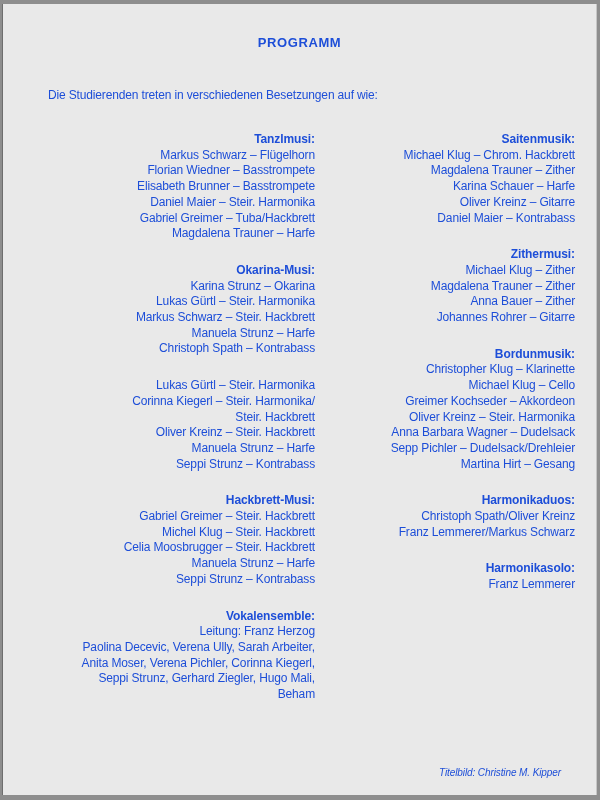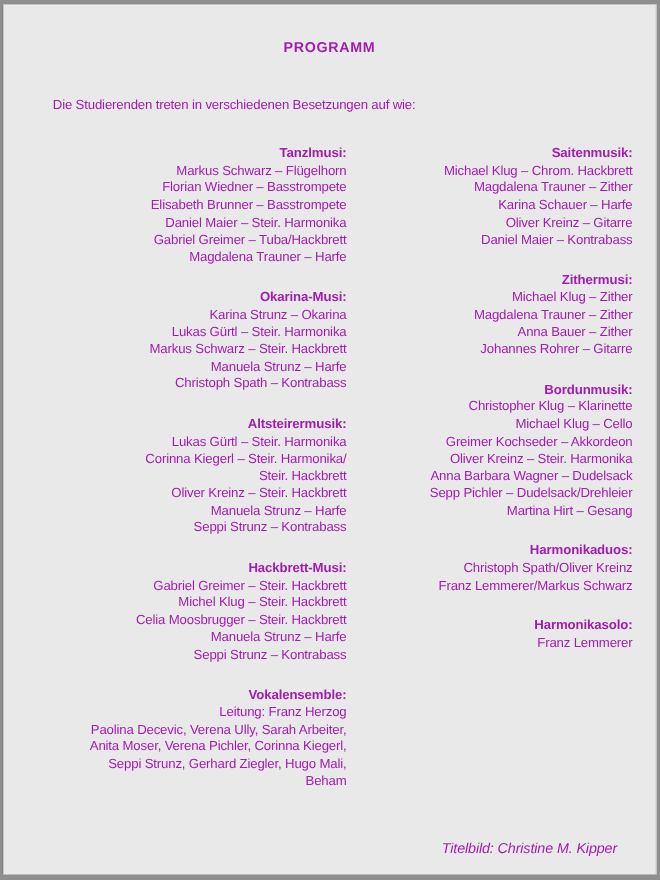--- a/index.html
+++ b/index.html
@@ -13,21 +13,21 @@
     width: 600px; height: 800px;
     background: #8e8e8e;
     box-sizing: border-box;
     overflow: hidden;
   }
   .page {
     position: absolute;
     left: 2px; top: 4px; right: 3px; bottom: 5px;
     background: #e9e9e9;
     box-shadow: inset 1px 0 0 #6e6e6e, inset -1px 0 0 #c6c6c6;
-    color: #a21caf;
+    color: #1d4ed8;
   }
   .title {
     position: absolute;
     top: 31px; left: 0; right: 0;
     text-align: center;
     font-size: 13px;
     font-weight: bold;
     letter-spacing: 0.6px;
   }
   .intro {
@@ -53,21 +53,21 @@
   }
   .roster-line {
     font-size: 12px;
     line-height: 15.7px;
     letter-spacing: -0.15px;
     white-space: nowrap;
   }
   .credit {
     position: absolute;
     right: 36px; bottom: 17px;
-    font-size: 13px;
+    font-size: 10px;
     font-style: italic;
     letter-spacing: -0.1px;
   }
 </style>
 </head>
 <body>
 
 <div class="frame">
   <div class="page">
     <div class="title">PROGRAMM</div>
@@ -85,21 +85,20 @@
           </div>
           <div class="section">
             <div class="section-title">Okarina-Musi:</div>
             <div class="roster-line">Karina Strunz – Okarina</div>
             <div class="roster-line">Lukas Gürtl – Steir. Harmonika</div>
             <div class="roster-line">Markus Schwarz – Steir. Hackbrett</div>
             <div class="roster-line">Manuela Strunz – Harfe</div>
             <div class="roster-line">Christoph Spath – Kontrabass</div>
           </div>
           <div class="section">
-            <div class="section-title">Altsteirermusik:</div>
             <div class="roster-line">Lukas Gürtl – Steir. Harmonika</div>
             <div class="roster-line">Corinna Kiegerl – Steir. Harmonika/</div>
             <div class="roster-line">Steir. Hackbrett</div>
             <div class="roster-line">Oliver Kreinz – Steir. Hackbrett</div>
             <div class="roster-line">Manuela Strunz – Harfe</div>
             <div class="roster-line">Seppi Strunz – Kontrabass</div>
           </div>
           <div class="section">
             <div class="section-title">Hackbrett-Musi:</div>
             <div class="roster-line">Gabriel Greimer – Steir. Hackbrett</div>

